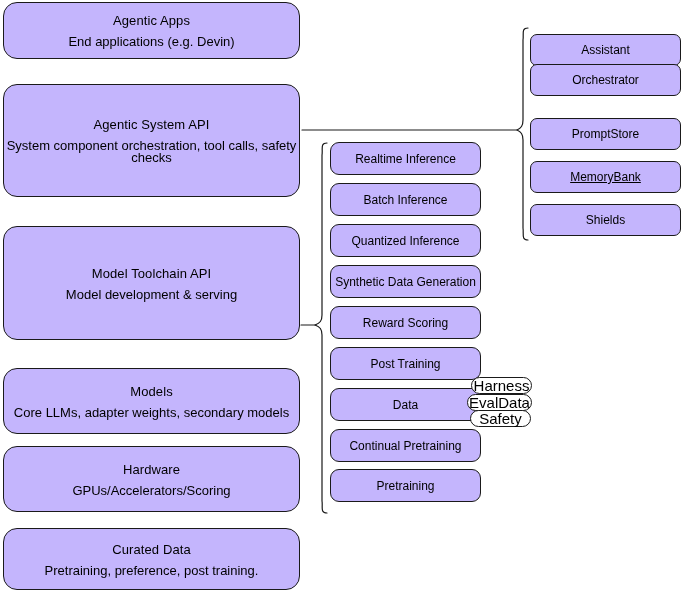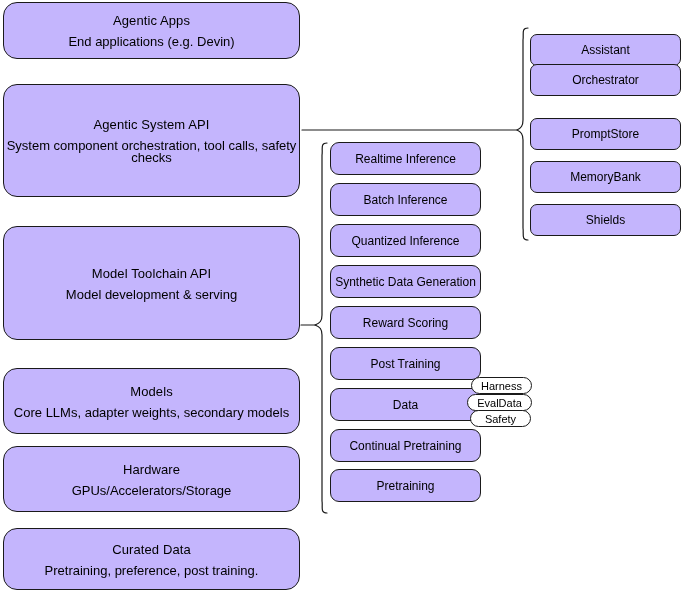--- a/index.html
+++ b/index.html
@@ -73,21 +73,21 @@
   
   .pill {
     position: absolute;
     box-sizing: border-box;
     border: 1.3px solid #1a1a1a;
     background: #ffffff;
     border-radius: 999px;
     display: flex;
     align-items: center;
     justify-content: center;
-    font-size: 11px;
+    font-size: 15px;
     line-height: 12px;
     height: 17px;
     z-index: 5;
   }
   
   #connectors {
     position: absolute;
     left: 0; top: 0;
     width: 682px;
     height: 591px;
@@ -145,21 +145,21 @@
     <div class="subtitle">Model development &amp; serving</div>
   </div>
 
   <div class="box layer" style="top:368px;height:66px;">
     <div class="title">Models</div>
     <div class="subtitle">Core LLMs, adapter weights, secondary models</div>
   </div>
 
   <div class="box layer" style="top:446px;height:66px;">
     <div class="title">Hardware</div>
-    <div class="subtitle">GPUs/Accelerators/Storage</div>
+    <div class="subtitle">GPUs/Accelerators/Scoring</div>
   </div>
 
   <div class="box layer" style="top:528px;height:62px;">
     <div class="title">Curated Data</div>
     <div class="subtitle">Pretraining, preference, post training.</div>
   </div>
 
   <div class="box cap" style="top:142px;">
     <span>Realtime Inference</span>
   </div>
@@ -200,20 +200,20 @@
 
   <div class="box comp" style="top:34px;">
     <span>Assistant</span>
   </div>
   <div class="box comp" style="top:64px;">
     <span>Orchestrator</span>
   </div>
   <div class="box comp" style="top:118px;">
     <span>PromptStore</span>
   </div>
-  <div class="box comp" style="top:161px;">
+  <div class="box comp" style="top:161px;text-decoration:underline;">
     <span>MemoryBank</span>
   </div>
   <div class="box comp" style="top:204px;">
     <span>Shields</span>
   </div>
 
 </div>
 
 </body></html>

